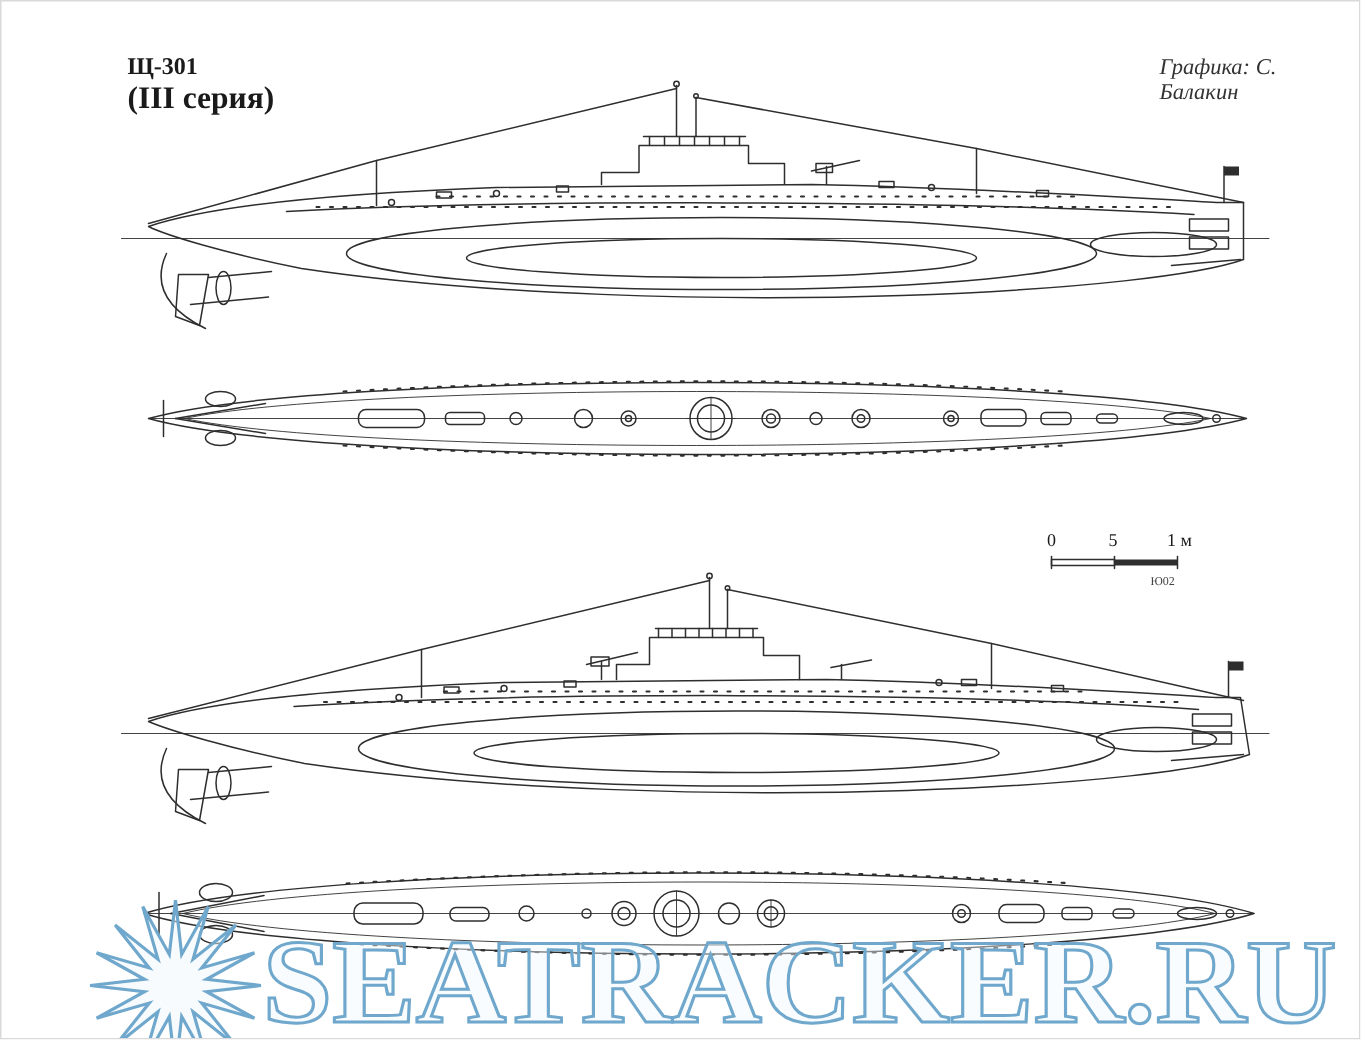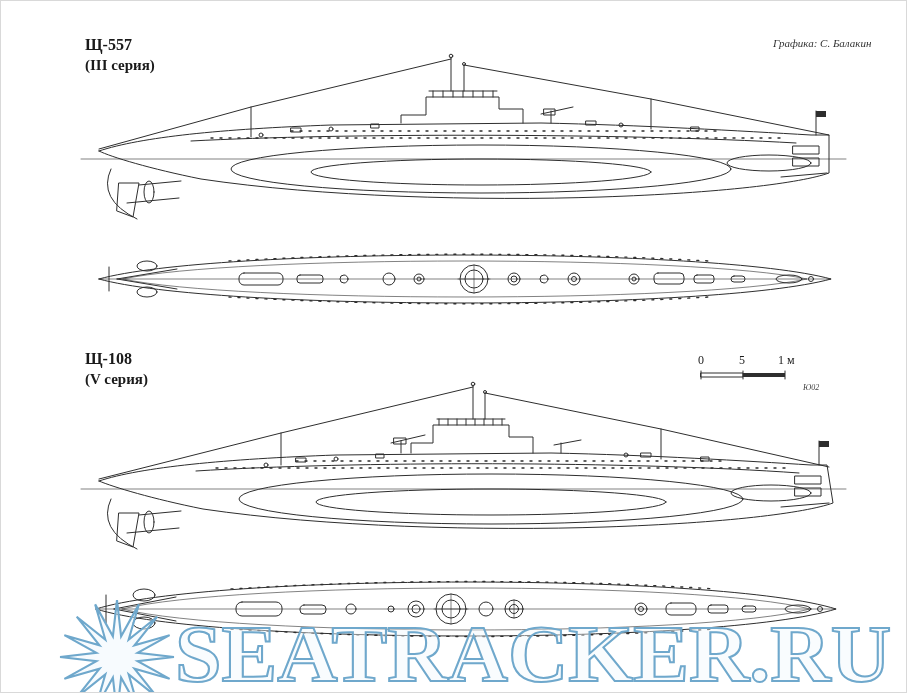--- a/index.html
+++ b/index.html
@@ -3,37 +3,37 @@
 <meta charset="utf-8">
 <style>
   html,body{margin:0;padding:0;background:#fff;}
   #canvas{
     position:relative;width:907px;height:693px;background:#ffffff;
     font-family:"Liberation Serif",serif;color:#1a1a1a;overflow:hidden;
     border:1px solid #d9d9d9;box-sizing:border-box;
   }
   .abs{position:absolute;}
   .title{font-weight:bold;font-size:16px;line-height:20px;}
-  .series{font-weight:bold;font-size:15px;line-height:20px;}
-  .credit{font-style:italic;font-size:11px;color:#333;}
+  .series{font-weight:bold;font-size:21px;line-height:20px;}
+  .credit{font-style:italic;font-size:15px;color:#333;}
   svg.draw{overflow:visible;}
   svg.draw *{stroke:#2e2e2e;fill:none;stroke-width:1;stroke-linecap:round;stroke-linejoin:round;}
   svg.draw .fill{fill:#2e2e2e;stroke:none;}
   svg.draw .dots{stroke-dasharray:2 7;stroke-width:1.4;}
   svg.draw .thin{stroke-width:0.6;}
   .scale-num{position:absolute;top:0;font-size:12px;}
-  .scale-note{position:absolute;font-size:8px;font-style:italic;color:#444;margin-left:36px;}
+  .scale-note{position:absolute;font-size:8px;color:#444;}
 </style>
 </head>
 <body>
 
 <div id="canvas">
 
   <div class="abs" style="left:84px;top:34px">
-    <div class="title">Щ-557</div>
+    <div class="title">Щ-301</div>
     <div class="series">(III серия)</div>
   </div>
 
   <div class="abs credit" style="left:772px;top:36px">Графика: С. Балакин</div>
 
   <svg class="abs draw" style="left:80px;top:50px" width="765" height="185" viewBox="0 0 765 185">
     <g>
       <line x1="0" y1="108" x2="765" y2="108" class="thin"></line>
       <path d="M18,100 C60,86 140,78 250,74 L460,72 C560,74 660,80 730,84 L748,84 L748,122 C720,132 640,142 520,146 C400,150 240,146 120,128 C70,118 30,106 18,100 Z"></path>
       <path d="M110,90 C260,82 540,82 715,92"></path>
@@ -126,24 +126,20 @@
       <ellipse cx="58" cy="27" rx="10" ry="5"></ellipse>
       <ellipse cx="58" cy="53" rx="10" ry="5"></ellipse>
       <line x1="20" y1="28" x2="20" y2="52"></line>
     </g>
     <g>
       <ellipse cx="700" cy="40" rx="13" ry="4"></ellipse>
       <circle cx="722" cy="40" r="2.5"></circle>
     </g>
   </svg>
 
-  <div class="abs" style="left:84px;top:348px">
-    <div class="title">Щ-108</div>
-    <div class="series">(V серия)</div>
-  </div>
 
   <div class="abs" style="left:700px;top:352px;width:130px;height:42px">
     <span class="scale-num" style="left:-3px">0</span>
     <span class="scale-num" style="left:38px">5</span>
     <span class="scale-num" style="left:77px">1 м</span>
     <svg class="draw" style="position:absolute;left:0;top:15px" width="130" height="14" viewBox="0 0 130 14">
       <line x1="0" y1="3" x2="0" y2="11"></line>
       <line x1="42" y1="3" x2="42" y2="11"></line>
       <line x1="84" y1="3" x2="84" y2="11"></line>
       <rect x="0" y="5" width="42" height="4"></rect>

